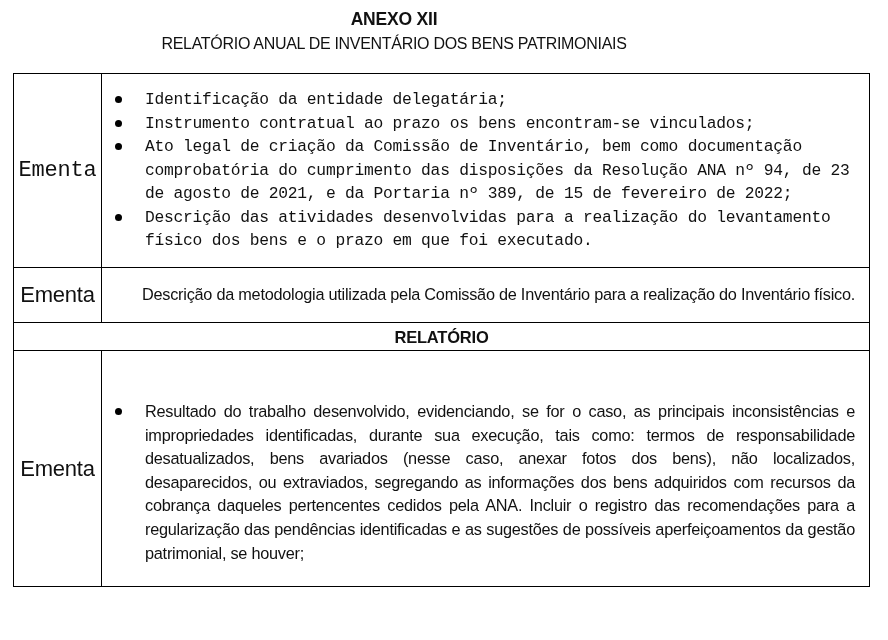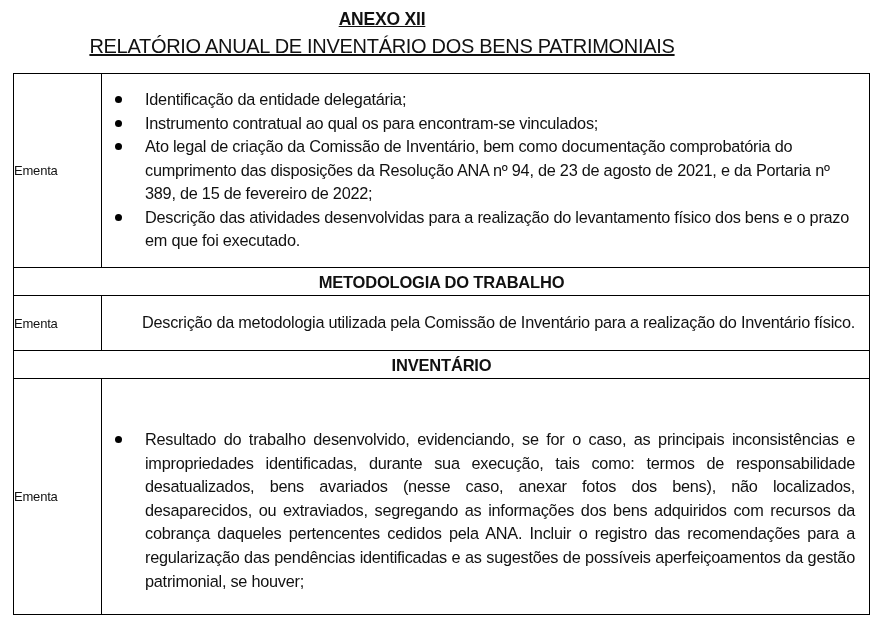--- a/index.html
+++ b/index.html
@@ -10,35 +10,34 @@
     body {
       width: 888px;
       height: 640px;
       overflow: hidden;
       position: relative;
       font-family: "Liberation Sans", sans-serif;
       color: #111111;
     }
     .doc-title {
       position: absolute;
-      left: 4px;
+      left: 16px;
       width: 756px;
       text-align: center;
       margin: 0;
-      text-decoration: underline;
     }
     .title-main {
       top: 9px;
       font-size: 17.5px;
       font-weight: bold;
       letter-spacing: -0.2px;
     }
     .title-sub {
       top: 35px;
-      font-size: 20px;
+      font-size: 16px;
       font-weight: normal;
       letter-spacing: -0.3px;
     }
     table.inv {
       position: absolute;
       left: 13px;
       top: 73px;
       width: 856px;
       border-collapse: collapse;
       table-layout: fixed;
@@ -52,21 +51,22 @@
     col.c2 { width: 768px; }
     .section-head {
       text-align: center;
       font-weight: bold;
       font-size: 16.5px;
       letter-spacing: -0.2px;
       height: 27px;
       line-height: 26px;
     }
     .label-cell {
-      font-size: 13px;
+      text-align: center;
+      font-size: 22px;
       letter-spacing: -0.2px;
     }
     .content-cell {
       font-size: 16.3px;
       line-height: 23.6px;
       letter-spacing: -0.25px;
       padding: 0 14px 0 0 !important;
     }
     ul.bul {
       list-style: none;
@@ -88,21 +88,21 @@
     }
     .justify {
       text-align: justify;
       text-justify: inter-word;
       margin-top: 46px;
     }
     .para {
       padding-left: 11px;
       text-align: right;
     }
-    tr.r1 td { height: 193px; }
+    tr.r1 td { height: 193px; font-family: Liberation Mono, monospace; }
     tr.r2 td { height: 54px; }
     tr.r3 td { height: 232px; vertical-align: top; }
     tr.r3 td.label-cell { vertical-align: middle; }
     tr.r3 .content-cell { padding-top: 3px !important; }
   </style>
 </head>
 <body>
 
 <h1 class="doc-title title-main">ANEXO XII</h1>
 <h2 class="doc-title title-sub">RELATÓRIO ANUAL DE INVENTÁRIO DOS BENS PATRIMONIAIS</h2>
@@ -111,37 +111,34 @@
   <colgroup>
       <col class="c1">
       <col class="c2">
     </colgroup>
   <tbody>
     <tr class="r1">
       <td class="label-cell">Ementa</td>
       <td class="content-cell">
         <ul class="bul">
           <li><span class="dot"></span><span>Identificação da entidade delegatária;</span></li>
-          <li><span class="dot"></span><span>Instrumento contratual ao qual os para encontram-se vinculados;</span></li>
+          <li><span class="dot"></span><span>Instrumento contratual ao prazo os bens encontram-se vinculados;</span></li>
           <li><span class="dot"></span><span>Ato legal de criação da Comissão de Inventário, bem como documentação comprobatória do cumprimento das disposições da Resolução ANA nº 94, de 23 de agosto de 2021, e da Portaria nº 389, de 15 de fevereiro de 2022;</span></li>
           <li><span class="dot"></span><span>Descrição das atividades desenvolvidas para a realização do levantamento físico dos bens e o prazo em que foi executado.</span></li>
         </ul>
       </td>
-    </tr>
-    <tr>
-      <td colspan="2" class="section-head">METODOLOGIA DO TRABALHO</td>
     </tr>
     <tr class="r2">
       <td class="label-cell">Ementa</td>
       <td class="content-cell">
         <div class="para">Descrição da metodologia utilizada pela Comissão de Inventário para a realização do Inventário físico.</div>
       </td>
     </tr>
     <tr>
-      <td colspan="2" class="section-head">INVENTÁRIO</td>
+      <td colspan="2" class="section-head">RELATÓRIO</td>
     </tr>
     <tr class="r3">
       <td class="label-cell">Ementa</td>
       <td class="content-cell">
         <ul class="bul">
           <li class="justify"><span class="dot"></span><span>Resultado do trabalho desenvolvido, evidenciando, se for o caso, as principais inconsistências e impropriedades identificadas, durante sua execução, tais como: termos de responsabilidade desatualizados, bens avariados (nesse caso, anexar fotos dos bens), não localizados, desaparecidos, ou extraviados, segregando as informações dos bens adquiridos com recursos da cobrança daqueles pertencentes cedidos pela ANA. Incluir o registro das recomendações para a regularização das pendências identificadas e as sugestões de possíveis aperfeiçoamentos da gestão patrimonial, se houver;</span></li>
         </ul>
       </td>
     </tr>
   </tbody>

